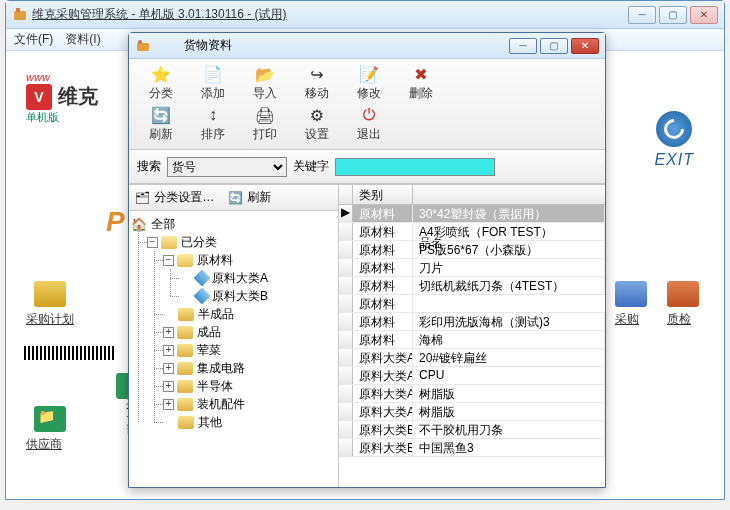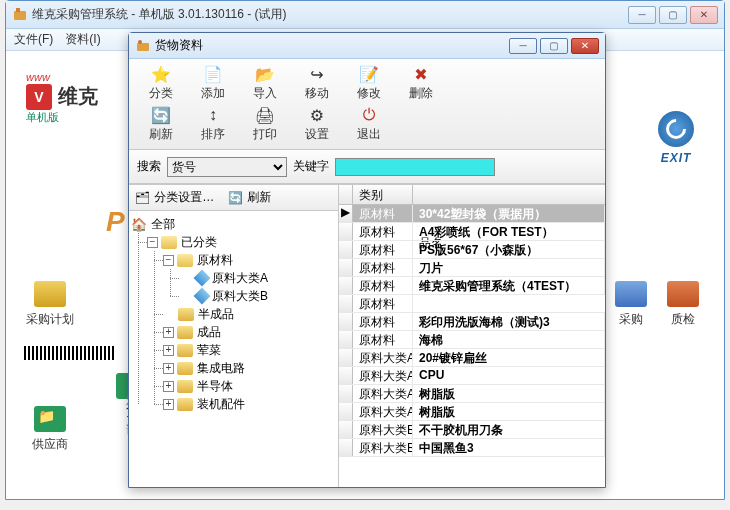--- a/index.html
+++ b/index.html
@@ -1,51 +1,51 @@
 <!DOCTYPE html>
 <html><head>
 <meta charset="utf-8">
 <style>
 * { box-sizing: border-box; margin: 0; padding: 0; font-family: "Microsoft YaHei", "SimSun", sans-serif; }
 body { background: #f0f0f0; width: 730px; height: 510px; overflow: hidden; position: relative; }
 
 .main-window { position: absolute; left: 5px; top: 0; width: 720px; height: 500px; background: #fff; border: 1px solid #5a8fc8; border-radius: 4px 4px 0 0; }
 .main-titlebar { height: 28px; background: linear-gradient(#eaf3fc, #d6e7f7); border-bottom: 1px solid #b0cde8; display: flex; align-items: center; padding: 0 6px; font-size: 12px; }
 .main-titlebar .icon { width: 16px; height: 16px; margin-right: 4px; }
-.main-titlebar .title { flex: 1; color: #333; }
+.main-titlebar .title { flex: 1; color: #333; text-decoration: underline; }
 .win-btns { display: flex; gap: 3px; }
 .win-btn { width: 28px; height: 18px; border: 1px solid #8aa8c8; border-radius: 2px; background: linear-gradient(#f4f9ff,#d8e8f7); display: flex; align-items: center; justify-content: center; font-size: 10px; color: #3a5a7a; cursor: pointer; }
 .win-btn.close { background: linear-gradient(#f7dada,#eec0c0); border-color: #c88a8a; color: #7a3a3a; }
 
 .menubar { height: 22px; background: linear-gradient(#f7fbff,#e6f0fa); border-bottom: 1px solid #c8d8e8; display: flex; align-items: center; padding: 0 8px; font-size: 12px; gap: 12px; color: #333; }
 
 .main-body { background: #fff; height: calc(100% - 50px); position: relative; padding: 20px; }
 .logo-area { display: flex; align-items: center; gap: 8px; margin-bottom: 10px; }
 .logo-sq { width: 26px; height: 26px; background: #d43030; border-radius: 3px; color: #fff; display: flex; align-items: center; justify-content: center; font-weight: bold; font-size: 14px; }
 .logo-text { font-size: 20px; color: #333; font-weight: bold; text-align: right; }
 .logo-sub { font-size: 11px; color: #0a8a5a; }
 .logo-www { font-size: 11px; color: #d43030; font-style: italic; }
 
 .exit-btn { position: absolute; right: 30px; top: 60px; text-align: center; }
 .exit-circle { width: 36px; height: 36px; border-radius: 50%; background: radial-gradient(#5aa0e0,#2060a0); margin: 0 auto 4px; position: relative; }
 .exit-circle::after { content:""; position:absolute; inset:8px; border:3px solid #fff; border-radius:50%; border-top-color:transparent; transform:rotate(45deg);}
-.exit-label { font-size: 12px; font-style: italic; font-weight: bold; color: #2060a0; letter-spacing: 1px; }
+.exit-label { font-size: 16px; font-style: italic; font-weight: normal; color: #2060a0; letter-spacing: 1px; }
 
 .side-icons { position: absolute; left: 20px; top: 230px; display: flex; flex-direction: column; gap: 30px; }
-.side-icon { text-align: center; font-size: 12px; color: #333; }
+.side-icon { font-size: 12px; color: #333; text-decoration: underline; }
 .side-icon .ic { width: 32px; height: 26px; margin: 0 auto 4px; border-radius: 3px; }
 .side-icons2 { position: absolute; right: 25px; top: 230px; display: flex; gap: 20px; }
 .barcode { position: absolute; left: 18px; top: 295px; width: 90px; height: 14px; background: repeating-linear-gradient(90deg,#000 0 2px,#fff 2px 4px); }
 
 .hint { position: absolute; left: 120px; bottom: 60px; font-size: 12px; color: #888; }
 
 
 .dialog { position: absolute; left: 128px; top: 32px; width: 478px; height: 456px; background: #f7f7f7; border: 1px solid #4a6a9a; border-radius: 4px 4px 0 0; box-shadow: 0 3px 12px rgba(0,0,0,.3); display: flex; flex-direction: column; }
 .dlg-titlebar { height: 26px; background: linear-gradient(#eaf3fc,#d6e7f7); border-bottom: 1px solid #b0cde8; display: flex; align-items: center; padding: 0 6px; font-size: 12px; }
-.dlg-titlebar .title { flex: 1; }
+.dlg-titlebar .title { flex: 1; margin-left: 29px; }
 .dlg-btn { width: 28px; height: 16px; border: 1px solid #5a7aaa; border-radius: 2px; background: linear-gradient(#f4f9ff,#d8e8f7); display:flex;align-items:center;justify-content:center;font-size:10px;color:#3a5a7a;cursor:pointer;margin-left:3px;}
 .dlg-btn.close { background: linear-gradient(#e06a5a,#c04030); color:#fff; border-color:#a03020;}
 
 .toolbar { background: linear-gradient(#fdfdfd,#ececec); border-bottom: 1px solid #c8c8c8; padding: 4px 6px; }
 .tb-row { display: flex; }
 .tb-item { width: 52px; text-align: center; font-size: 12px; color: #333; cursor: pointer; padding: 2px 0; }
 .tb-item .ic { width: 20px; height: 18px; margin: 0 auto 2px; display:flex;align-items:center;justify-content:center;font-size:16px;}
 
 .searchbar { height: 34px; background: linear-gradient(#fdfdfd,#ececec); border-bottom: 1px solid #c8c8c8; display:flex;align-items:center;padding:0 8px;font-size:12px;gap:6px;}
 .searchbar select { height: 20px; width: 120px; font-size: 12px; border:1px solid #888;}
@@ -73,21 +73,21 @@
 .grid-header { display:flex; height:20px; background:linear-gradient(#fdfdfd,#e8e8e8); border-bottom:1px solid #c0c0c0;font-size:12px;}
 .grid-header .cell { border-right:1px solid #c0c0c0; padding:2px 6px; }
 .grid-header .c0 { width:14px; padding:0;}
 .grid-header .c1 { width:60px; }
 .grid-header .c2 { flex:1;margin-top:48px; }
 .grid-body { flex:1; overflow:auto; font-size:12px;}
 .grid-row { display:flex; height:18px; border-bottom:1px solid #e8e8e8;}
 .grid-row .cell { border-right:1px solid #e8e8e8; padding:1px 6px; overflow:hidden;white-space:nowrap;}
 .grid-row .c0 { width:14px; padding:0; background:linear-gradient(#fdfdfd,#e8e8e8); border-right:1px solid #c0c0c0; text-align:center;color:#444;}
 .grid-row .c1 { width:60px; }
-.grid-row .c2 { flex:1;font-weight:bold; }
+.grid-row .c2 { flex:1; }
 .grid-row.selected { background:#b8b8b8; color:#fff; }
 .grid-row.selected .c0 { color:#000; }
 
 svg { display:block; }
 </style>
 </head>
 <body>
 
 <div class="main-window">
   <div class="main-titlebar">
@@ -244,20 +244,23 @@
                     </li>
                     <li>
                       <div class="tree-node"><span class="exp">+</span><span class="folder"></span>集成电路</div>
                     </li>
                     <li>
                       <div class="tree-node"><span class="exp">+</span><span class="folder"></span>半导体</div>
                     </li>
                     <li>
                       <div class="tree-node"><span class="exp">+</span><span class="folder"></span>装机配件</div>
                     </li>
+                    <li>
+                      <div class="tree-node"><span class="noexp"></span><span class="folder"></span>其他</div>
+                    </li>
                   </ul>
                 </li>
               </ul>
             </li>
           </ul>
       </div>
     </div>
     <div class="right-pane">
       <div class="grid-header">
         <div class="cell c0"></div>
@@ -281,21 +284,21 @@
             <div class="cell c2">PS版56*67（小森版）</div>
           </div>
           <div class="grid-row">
             <div class="cell c0"></div>
             <div class="cell c1">原材料</div>
             <div class="cell c2">刀片</div>
           </div>
           <div class="grid-row">
             <div class="cell c0"></div>
             <div class="cell c1">原材料</div>
-            <div class="cell c2">维克采购管理系统（4TEST）</div>
+            <div class="cell c2">切纸机裁纸刀条（4TEST）</div>
           </div>
           <div class="grid-row">
             <div class="cell c0"></div>
             <div class="cell c1">原材料</div>
           </div>
           <div class="grid-row">
             <div class="cell c0"></div>
             <div class="cell c1">原材料</div>
             <div class="cell c2">彩印用洗版海棉（测试)3</div>
           </div>

